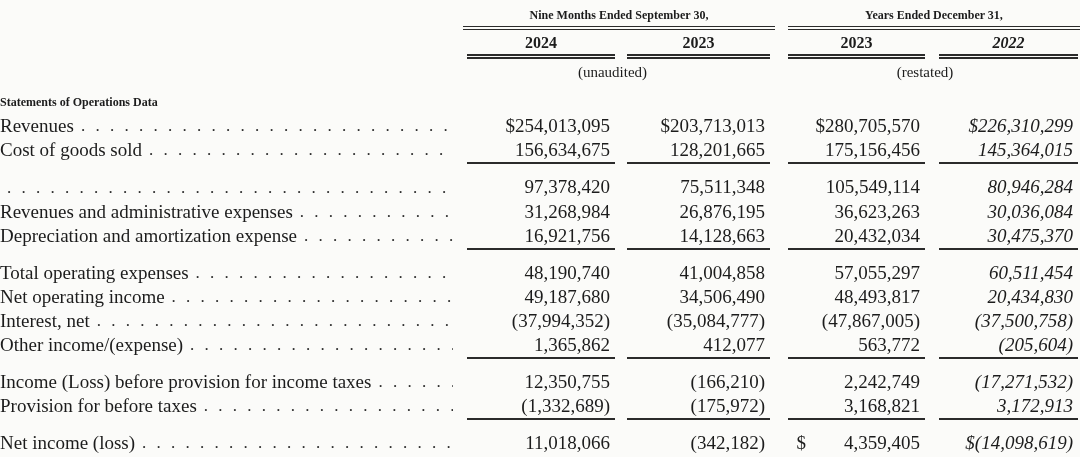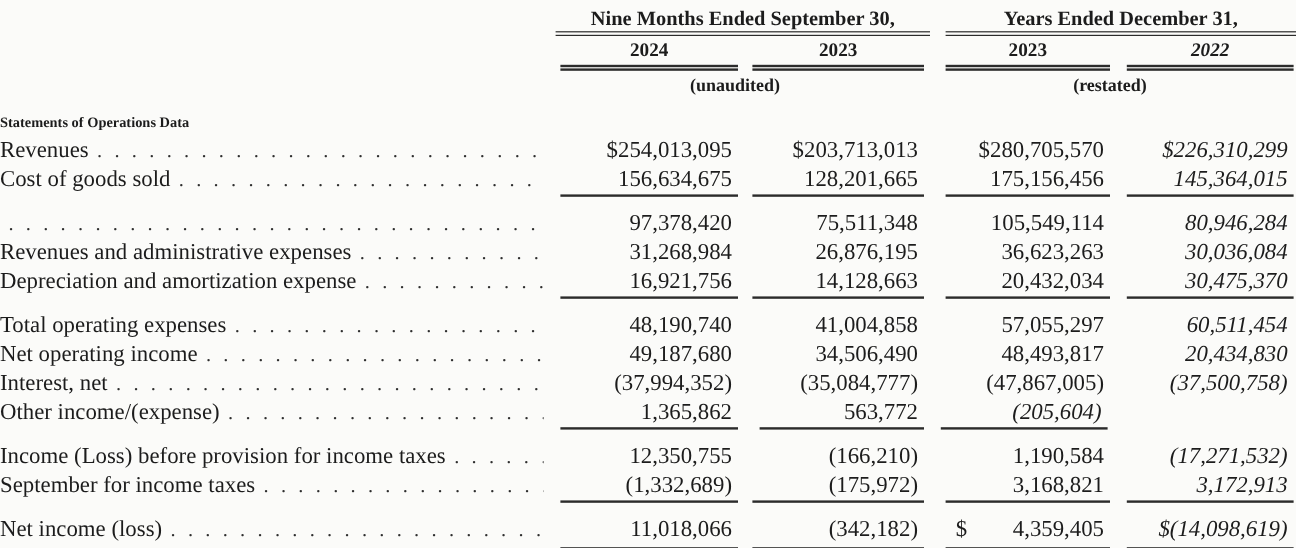--- a/index.html
+++ b/index.html
@@ -14,21 +14,21 @@
     overflow: hidden;
     position: relative;
   }
 
   
   .hrow { display: flex; align-items: baseline; }
   .spacer { width: 455px; flex: none; }
 
   .group {
     font-weight: bold;
-    font-size: 17px;
+    font-size: 12px;
     line-height: 19px;
     text-align: center;
     border-bottom: 4px double #2b2b2b;
     padding-bottom: 1px;
     flex: none;
   }
   .g1 { margin-left: 8px;  width: 312px; }
   .g2 { margin-left: 13px; width: 292px; }
 
   .year {
@@ -37,21 +37,21 @@
     line-height: 18px;
     text-align: center;
     border-bottom: 5px double #2b2b2b;
     padding-bottom: 2px;
     margin-top: 4px;
     flex: none;
     box-sizing: border-box;
   }
 
   .note {
-    font-weight: bold;
+    font-weight: normal;
     font-size: 15px;
     line-height: 18px;
     text-align: center;
     padding-top: 4px;
     flex: none;
   }
   .n1 { width: 315px; }
   .n2 { width: 310px; }
 
   
@@ -216,36 +216,37 @@
         <div class="val c2">(35,084,777)</div>
         <div class="val c3">(47,867,005)</div>
         <div class="val c4">(37,500,758)</div>
       </div>
       <div class="row gap-after">
         <div class="label-wrap">
           <span class="row-label">Other income/(expense)</span>
           <span class="leader"></span>
         </div>
         <div class="val c1 ru-s">1,365,862</div>
+        <div class="val c2 ru-s">412,077</div>
         <div class="val c3 ru-s">563,772</div>
         <div class="val c4 ru-s">(205,604)</div>
       </div>
       <div class="row">
         <div class="label-wrap">
           <span class="row-label">Income (Loss) before provision for income taxes</span>
           <span class="leader"></span>
         </div>
         <div class="val c1">12,350,755</div>
         <div class="val c2">(166,210)</div>
-        <div class="val c3">1,190,584</div>
+        <div class="val c3">2,242,749</div>
         <div class="val c4">(17,271,532)</div>
       </div>
       <div class="row gap-after">
         <div class="label-wrap">
-          <span class="row-label">September for income taxes</span>
+          <span class="row-label">Provision for before taxes</span>
           <span class="leader"></span>
         </div>
         <div class="val c1 ru-s">(1,332,689)</div>
         <div class="val c2 ru-s">(175,972)</div>
         <div class="val c3 ru-s">3,168,821</div>
         <div class="val c4 ru-s">3,172,913</div>
       </div>
       <div class="row gap-after">
         <div class="label-wrap">
           <span class="row-label">Net income (loss)</span>

